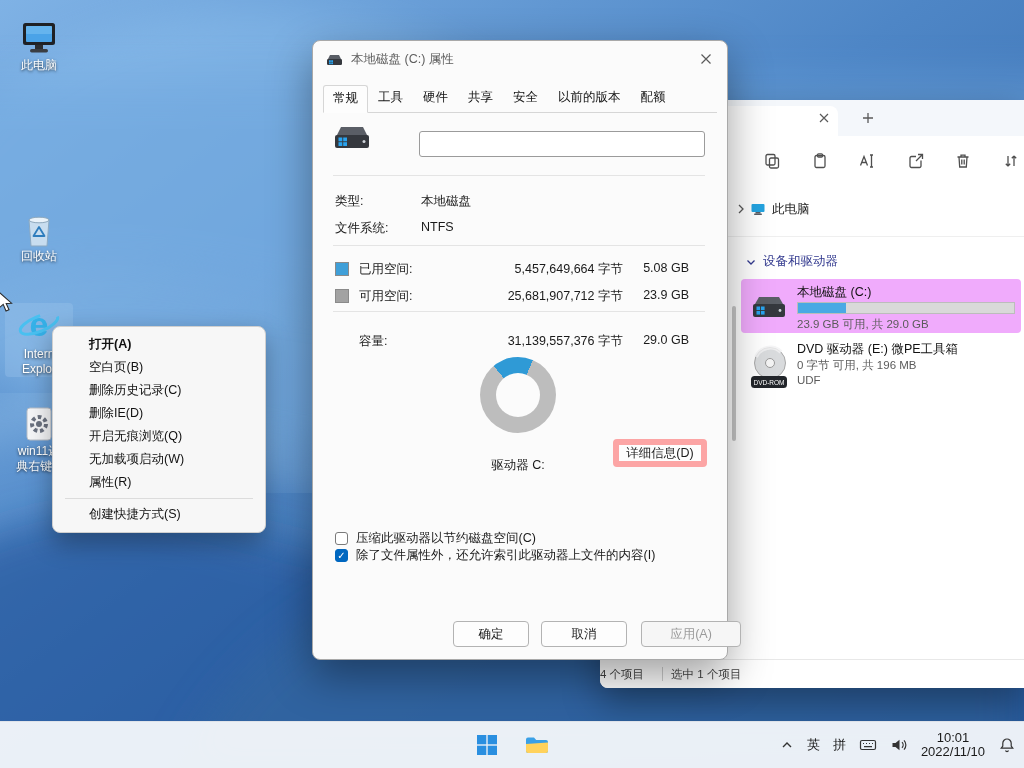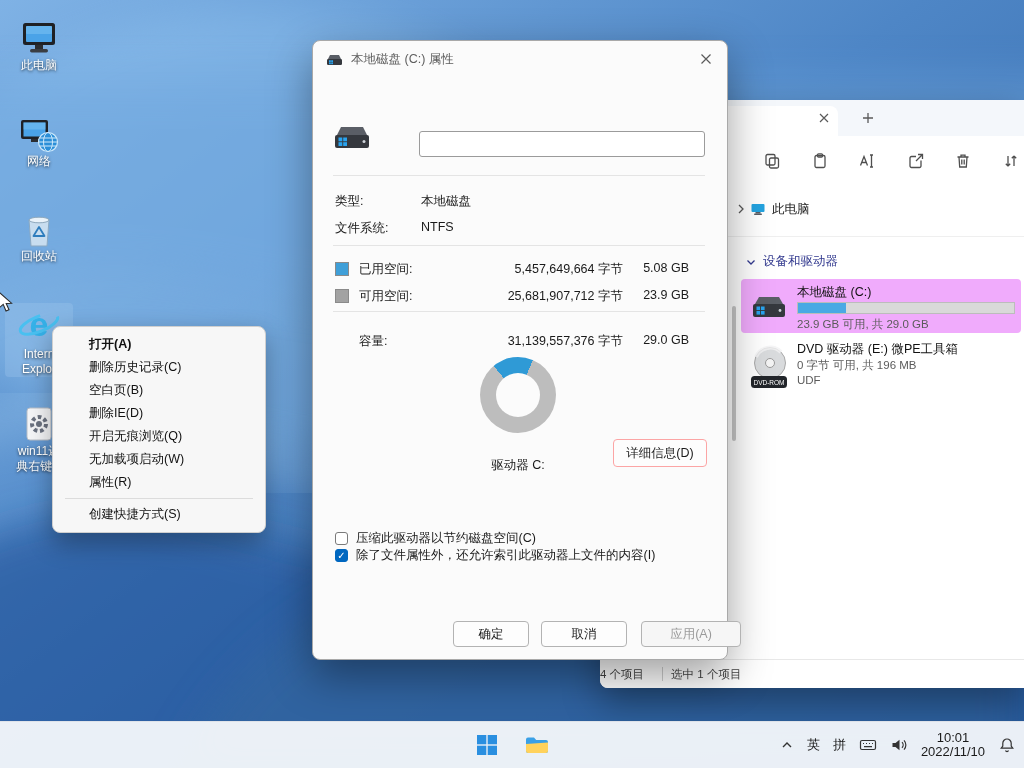--- a/index.html
+++ b/index.html
@@ -77,21 +77,21 @@
   .sw{position:absolute;left:0;top:1px;width:12px;height:12px;border:1px solid #8a8a8a;}
   .sw.used{background:#3f9fd8;}
   .sw.free{background:#a2a2a2;}
   .cap-label{position:absolute;left:24px;}
   .cap-bytes{position:absolute;right:82px;}
   .cap-size{position:absolute;right:16px;}
   .donut{position:absolute;left:167px;top:244px;width:76px;height:76px;border-radius:50%;}
   .donut::after{content:"";position:absolute;left:16px;top:16px;width:44px;height:44px;border-radius:50%;background:#fbfbfb;}
   .drv-caption{position:absolute;left:150px;top:344px;width:110px;text-align:center;}
   .details-btn{position:absolute;left:300px;top:326px;width:94px;height:28px;box-sizing:border-box;
-    background:#fdfdfd;border:1px solid #fca5a5;border-radius:4px;font-size:12.5px;display:flex;align-items:center;justify-content:center;}
+    background:#fdfdfd;border:6px solid #fca5a5;border-radius:4px;font-size:12.5px;display:flex;align-items:center;justify-content:center;}
   .chk-row{position:absolute;left:22px;right:22px;height:18px;display:flex;align-items:center;gap:8px;}
   .chk-box{width:13px;height:13px;border:1px solid #7a7a7a;border-radius:3px;background:#fff;flex:0 0 auto;
     display:flex;align-items:center;justify-content:center;font-size:10px;color:#fff;box-sizing:border-box;}
   .chk-box.checked{background:#0067c0;border-color:#0067c0;}
   .dlg-btn{position:absolute;top:508px;height:26px;box-sizing:border-box;background:#fdfdfd;border:1px solid #b3b3b3;
     border-radius:4px;font-size:12.5px;display:flex;align-items:center;justify-content:center;}
   .dlg-btn.ok{left:140px;width:76px;}
   .dlg-btn.cancel{left:228px;width:86px;}
   .dlg-btn.apply{left:328px;width:100px;color:#9a9a9a;background:#f6f6f6;}
 
@@ -136,34 +136,20 @@
         <rect x="4" y="5" width="32" height="22" rx="2.5" fill="#1f2125"></rect>
         <rect x="7" y="8" width="26" height="16" rx="1" fill="#4aa3e8"></rect>
         <rect x="7" y="8" width="26" height="8" rx="1" fill="#7cc2f2" opacity="0.55"></rect>
         <rect x="16" y="27" width="8" height="4" fill="#2b2d31"></rect>
         <rect x="11" y="31" width="18" height="3.5" rx="1.7" fill="#3a3d42"></rect>
       </svg>
     </div>
     <div class="di-label">此电脑</div>
   </div>
 
-  <div class="desk-icon" style="top:110px">
-    <div class="di-img">
-      <svg width="40" height="40" viewBox="0 0 40 40">
-        <rect x="2" y="6" width="27" height="19" rx="2" fill="#1f2125"></rect>
-        <rect x="4.5" y="8.5" width="22" height="14" fill="#4aa3e8"></rect>
-        <rect x="4.5" y="8.5" width="22" height="7" fill="#7cc2f2" opacity="0.55"></rect>
-        <rect x="12" y="25" width="7" height="3" fill="#2b2d31"></rect>
-        <circle cx="29" cy="28" r="9.5" fill="#2b8fd8" stroke="#cfe9fb" stroke-width="1.2"></circle>
-        <ellipse cx="29" cy="28" rx="4.5" ry="9.5" fill="none" stroke="#cfe9fb" stroke-width="1"></ellipse>
-        <path d="M20 28h18 M21 24h16 M21 32h16" stroke="#cfe9fb" stroke-width="1" fill="none"></path>
-      </svg>
-    </div>
-    <div class="di-label">网络</div>
-  </div>
 
   <div class="desk-icon" style="top:205px">
     <div class="di-img">
       <svg width="40" height="40" viewBox="0 0 40 40">
         <path d="M10 11 H30 L28 37 H12 Z" fill="#d7e6f2" opacity="0.85" stroke="#8fa9bd"></path>
         <ellipse cx="20" cy="11" rx="10" ry="2.8" fill="#eaf3fa" stroke="#8fa9bd"></ellipse>
         <path d="M20 18 l5.5 9 h-11 z" fill="none" stroke="#2e7dbd" stroke-width="1.8" stroke-linejoin="round"></path>
       </svg>
     </div>
     <div class="di-label">回收站</div>
@@ -187,22 +173,22 @@
         <circle cx="18" cy="18" r="7" fill="none" stroke="#6b7280" stroke-width="4" stroke-dasharray="3.6 2.7"></circle>
         <circle cx="18" cy="18" r="3" fill="#6b7280"></circle>
       </svg>
     </div>
     <div class="di-label">win11还</div>
     <div class="di-label">典右键.c</div>
   </div>
 
   <div class="context-menu">
     <div class="menu-item bold">打开(A)</div>
+    <div class="menu-item">空白页(B)</div>
     <div class="menu-item">删除历史记录(C)</div>
-    <div class="menu-item">空白页(B)</div>
     <div class="menu-item">删除IE(D)</div>
     <div class="menu-item">开启无痕浏览(Q)</div>
     <div class="menu-item">无加载项启动(W)</div>
     <div class="menu-item">属性(R)</div>
     <div class="menu-sep"></div>
     <div class="menu-item">创建快捷方式(S)</div>
   </div>
 
   <div class="explorer">
     <div class="ex-tabbar">
@@ -333,20 +319,29 @@
             <rect x="5.2" y="10.4" width="1.8" height="1.8" fill="#29a3ef"></rect>
           </svg>
       </div>
       <div class="dlg-title-text">本地磁盘 (C:) 属性</div>
       <div class="dlg-close">
         <svg width="14" height="14" viewBox="0 0 14 14">
             <path d="M2.5 2.5 L11.5 11.5 M11.5 2.5 L2.5 11.5" stroke="#5a5a5a" stroke-width="1.2"></path>
           </svg>
       </div>
     </div>
+    <div class="dlg-tabs">
+      <div class="dlg-tab active">常规</div>
+      <div class="dlg-tab">工具</div>
+      <div class="dlg-tab">硬件</div>
+      <div class="dlg-tab">共享</div>
+      <div class="dlg-tab">安全</div>
+      <div class="dlg-tab">以前的版本</div>
+      <div class="dlg-tab">配额</div>
+    </div>
     <div class="dlg-body">
       <div class="drv-icon">
         <svg width="38" height="30" viewBox="0 0 38 30">
           <path d="M4 14 L8 6 H30 L34 14 Z" fill="#5a5e66"></path>
           <rect x="2" y="14" width="34" height="13" rx="2" fill="#35383e"></rect>
           <rect x="5.5" y="16.5" width="3.8" height="3.8" fill="#29a3ef"></rect>
             <rect x="10.2" y="16.5" width="3.8" height="3.8" fill="#29a3ef"></rect>
           <rect x="5.5" y="21.2" width="3.8" height="3.8" fill="#29a3ef"></rect>
             <rect x="10.2" y="21.2" width="3.8" height="3.8" fill="#29a3ef"></rect>
           <circle cx="31" cy="20.5" r="1.5" fill="#cfd4da"></circle>

